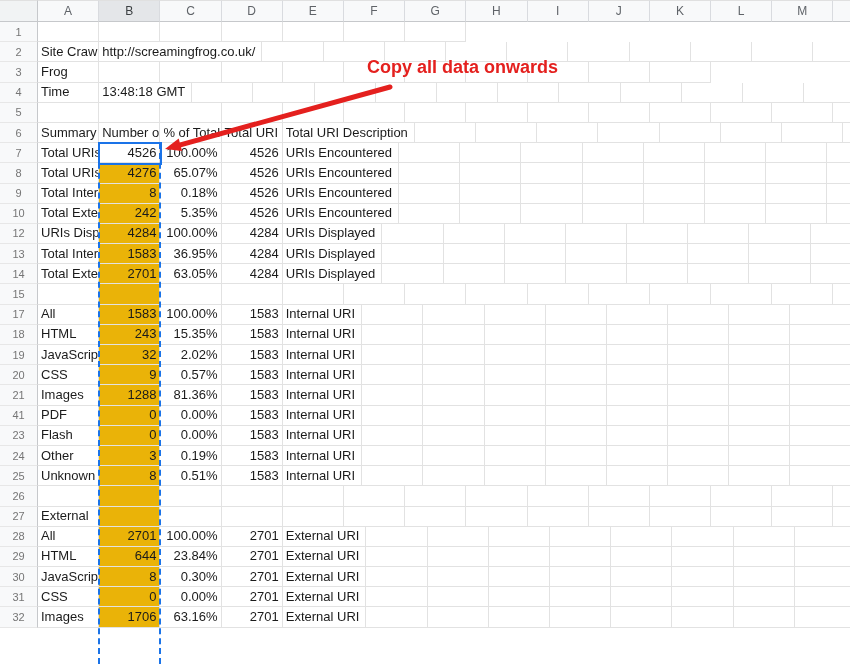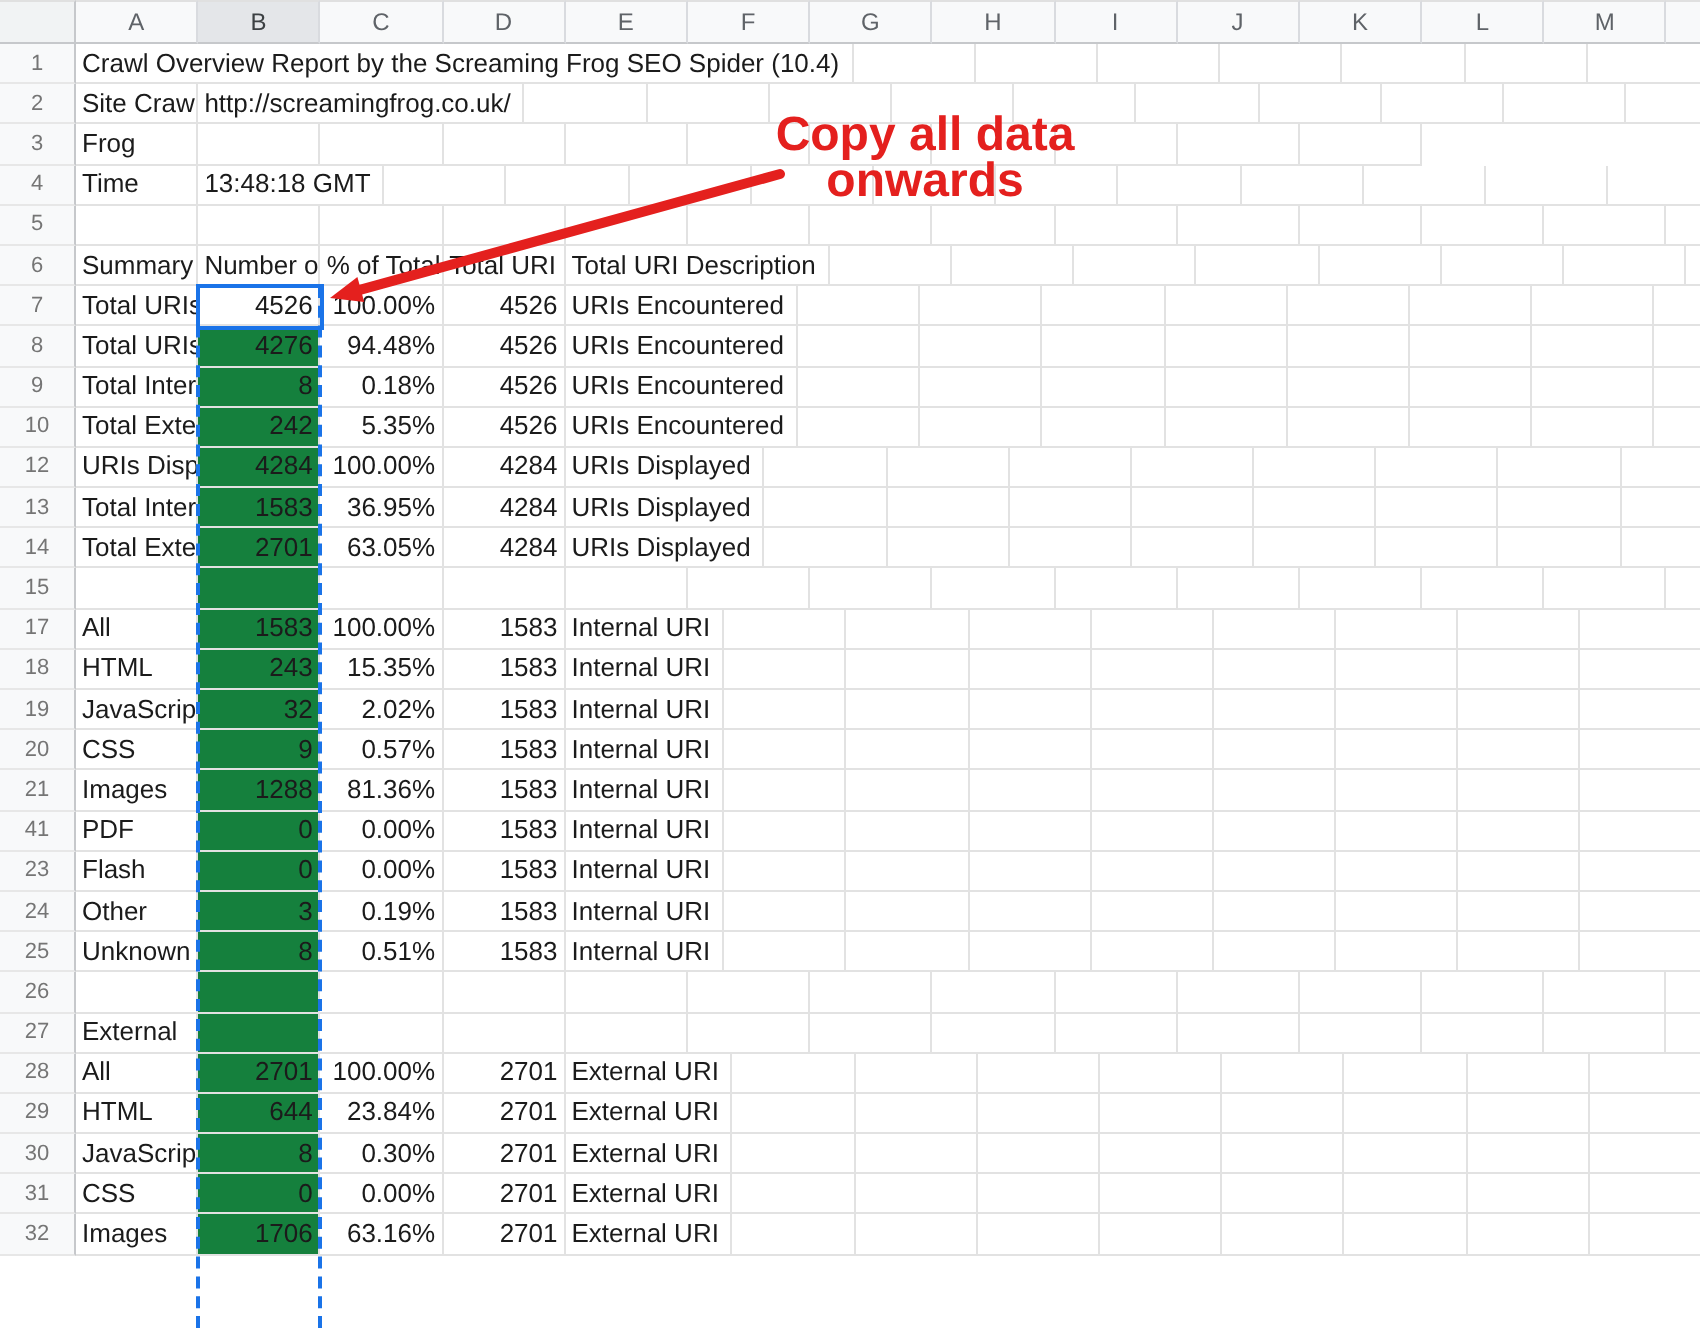--- a/index.html
+++ b/index.html
@@ -25,38 +25,38 @@
     flex:0 0 38px;box-sizing:border-box;display:flex;align-items:center;justify-content:center;
     font-size:11px;color:#757575;background:#f8f9fa;
     border-right:1px solid #c6c8cb;border-bottom:1px solid #e7e7e7;
   }
   .cell{
     flex:0 0 61.2px;box-sizing:border-box;display:flex;align-items:center;
     padding:0 3px;font-size:13px;color:#1b1b1b;white-space:nowrap;overflow:hidden;
     border-right:1px solid #e2e2e2;border-bottom:1px solid #e2e2e2;line-height:16px;
   }
   .cell.right{justify-content:flex-end;}
-  .cell.sel{background:#15803d;}
+  .cell.sel{background:#eab308;}
   .cell.anchor{background:#ffffff;}
   .cell.spill{overflow:visible;}
   .cell .t{display:inline-block;}
   .cell.spill .t{position:relative;z-index:3;background:#fff;padding-right:3px;}
   
   .dash{position:absolute;width:0;top:143.2px;bottom:0;border-left:2px dashed #1a73e8;z-index:5;pointer-events:none;}
   .dash-l{left:97.7px;}
   .dash-r{left:158.9px;}
   .anchor-ring{
     position:absolute;left:97.5px;top:141.6px;width:64px;height:23.5px;box-sizing:border-box;
     border:2px solid #1a73e8;z-index:6;pointer-events:none;
   }
   
   .arrow{position:absolute;left:0;top:0;z-index:10;pointer-events:none;}
   .note{
     position:absolute;left:345px;top:56px;width:235px;z-index:10;text-align:center;
-    font-weight:bold;font-size:24px;line-height:23px;color:#e4201e;pointer-events:none;
+    font-weight:bold;font-size:18px;line-height:23px;color:#e4201e;pointer-events:none;
   }
 </style>
 </head>
 <body>
 
 <div class="sheet">
 
   <div class="colhdr">
     <div class="corner"></div>
 
@@ -73,23 +73,20 @@
       <div class="ch">K</div>
       <div class="ch">L</div>
       <div class="ch">M</div>
       <div class="ch"></div>
     </div>
 
   <div>
 
   <div class="row">
         <div class="rn">1</div>
-        <div class="cell spill">
-          <span class="t">Crawl Overview Report by the Screaming Frog SEO Spider (10.4)</span>
-        </div>
         <div class="cell"></div>
         <div class="cell"></div>
         <div class="cell"></div>
         <div class="cell"></div>
         <div class="cell"></div>
         <div class="cell"></div>
         <div class="cell"></div>
       </div>
       <div class="row">
         <div class="rn">2</div>
@@ -217,21 +214,21 @@
       </div>
       <div class="row">
         <div class="rn">8</div>
         <div class="cell">
           <span class="t">Total URIs Displayed</span>
         </div>
         <div class="cell right sel">
           <span class="t">4276</span>
         </div>
         <div class="cell right">
-          <span class="t">94.48%</span>
+          <span class="t">65.07%</span>
         </div>
         <div class="cell right">
           <span class="t">4526</span>
         </div>
         <div class="cell spill">
           <span class="t">URIs Encountered</span>
         </div>
         <div class="cell"></div>
         <div class="cell"></div>
         <div class="cell"></div>

